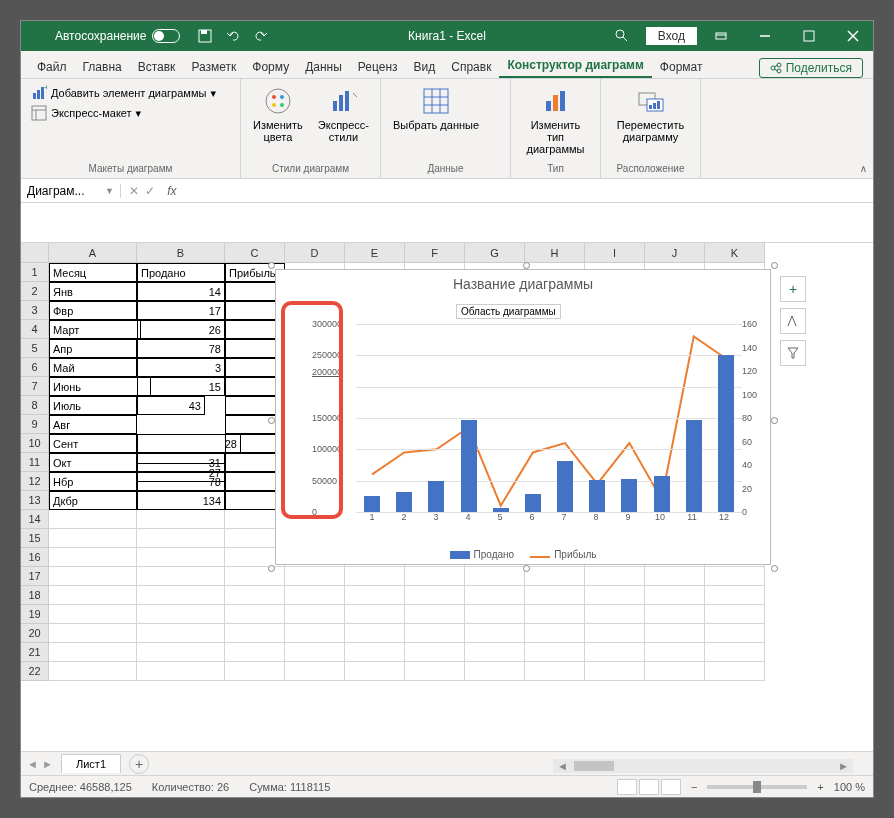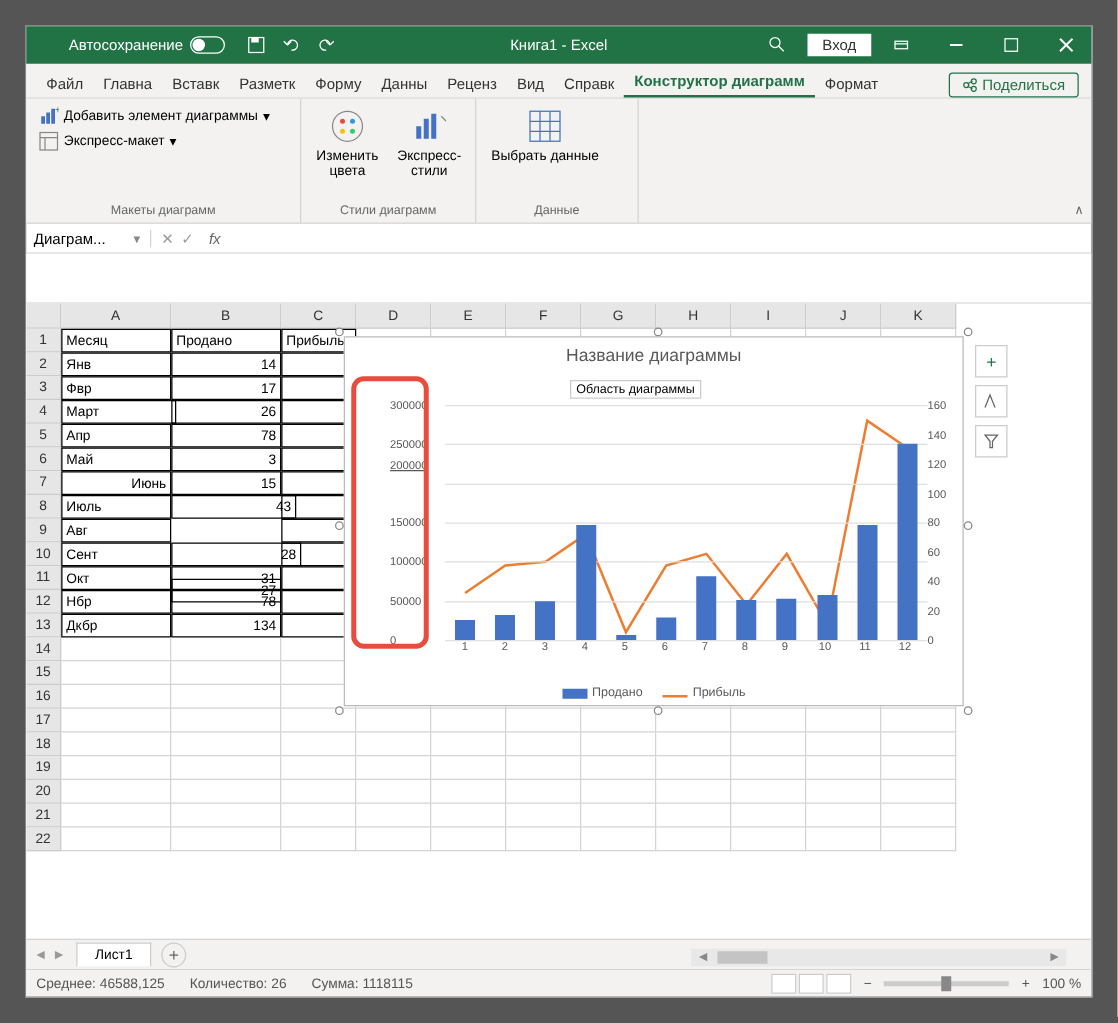--- a/index.html
+++ b/index.html
@@ -223,20 +223,48 @@
                 <line x1="2" y1="18" x2="26" y2="18" stroke="#4472C4"></line>
                 <line x1="10" y1="2" x2="10" y2="26" stroke="#4472C4"></line>
                 <line x1="18" y1="2" x2="18" y2="26" stroke="#4472C4"></line>
               </svg>
             </div>
           <span>Выбрать данные</span>
         </div>
       </div>
       <div class="ribbon-group-label">Данные</div>
     </div>
+    <div class="ribbon-group" style="width:90px">
+      <div class="rg-btn-big">
+        <div class="ico">
+            <svg width="28" height="28">
+              <rect x="4" y="14" width="5" height="10" fill="#4472C4"></rect>
+              <rect x="11" y="8" width="5" height="16" fill="#ED7D31"></rect>
+              <rect x="18" y="4" width="5" height="20" fill="#4472C4"></rect>
+            </svg>
+          </div>
+        <span>Изменить тип диаграммы</span>
+      </div>
+      <div class="ribbon-group-label">Тип</div>
+    </div>
+    <div class="ribbon-group" style="width:100px">
+      <div class="rg-btn-big">
+        <div class="ico">
+            <svg width="28" height="28">
+              <rect x="2" y="6" width="16" height="12" fill="none" stroke="#888"></rect>
+              <rect x="10" y="12" width="16" height="12" fill="#fff" stroke="#4472C4"></rect>
+              <rect x="12" y="18" width="3" height="4" fill="#4472C4"></rect>
+              <rect x="16" y="16" width="3" height="6" fill="#4472C4"></rect>
+              <rect x="20" y="14" width="3" height="8" fill="#4472C4"></rect>
+            </svg>
+          </div>
+        <span>Переместить диаграмму</span>
+      </div>
+      <div class="ribbon-group-label">Расположение</div>
+    </div>
     <span class="collapse-btn">∧</span>
   </div>
 
   <div class="name-fx">
     <div class="name-box">
         <span>Диаграм...</span>
         <span style="font-size:9px;color:#888">▼</span>
       </div>
     <div class="fx-btns">
       <span>✕</span>
@@ -301,25 +329,25 @@
             <div class="cell bordered num" style="left: 176px; top: 38px; width: 60px;"></div>
             <div class="cell bordered" style="left: 0px; top: 57px; width: 92px;">Март</div>
             <div class="cell bordered num" style="left: 88px; top: 57px; width: 88px;">26</div>
             <div class="cell bordered num" style="left: 176px; top: 57px; width: 60px;"></div>
             <div class="cell bordered" style="left: 0px; top: 76px; width: 88px;">Апр</div>
             <div class="cell bordered num" style="left: 88px; top: 76px; width: 88px;">78</div>
             <div class="cell bordered num" style="left: 176px; top: 76px; width: 60px;"></div>
             <div class="cell bordered" style="left: 0px; top: 95px; width: 88px;">Май</div>
             <div class="cell bordered num" style="left: 88px; top: 95px; width: 88px;">3</div>
             <div class="cell bordered num" style="left: 176px; top: 95px; width: 60px;"></div>
-            <div class="cell bordered" style="left: 0px; top: 114px; width: 88px; text-align: right;">Июнь</div>
+            <div class="cell bordered" style="left: 0px; top: 114px; width: 102px;">Июнь</div>
             <div class="cell bordered num" style="left: 88px; top: 114px; width: 88px;">15</div>
             <div class="cell bordered num" style="left: 176px; top: 114px; width: 60px;"></div>
             <div class="cell bordered" style="left: 0px; top: 133px; width: 88px;">Июль</div>
-            <div class="cell bordered num" style="left: 88px; top: 133px; width: 100px;">43</div>
+            <div class="cell bordered num" style="left: 88px; top: 133px; width: 68px;">43</div>
             <div class="cell bordered num" style="left: 176px; top: 133px; width: 60px;"></div>
             <div class="cell bordered" style="left: 0px; top: 152px; width: 88px;">Авг</div>
             <div class="cell bordered num" style="left: 88px; top: 152px; width: 88px; margin-top: 48px;">27</div>
             <div class="cell bordered num" style="left: 176px; top: 152px; width: 60px;"></div>
             <div class="cell bordered" style="left: 0px; top: 171px; width: 88px;">Сент</div>
             <div class="cell bordered num" style="left: 88px; top: 171px; width: 104px;">28</div>
             <div class="cell bordered num" style="left: 176px; top: 171px; width: 60px;"></div>
             <div class="cell bordered" style="left: 0px; top: 190px; width: 88px;">Окт</div>
             <div class="cell bordered num" style="left: 88px; top: 190px; width: 88px;">31</div>
             <div class="cell bordered num" style="left: 176px; top: 190px; width: 60px;"></div>

